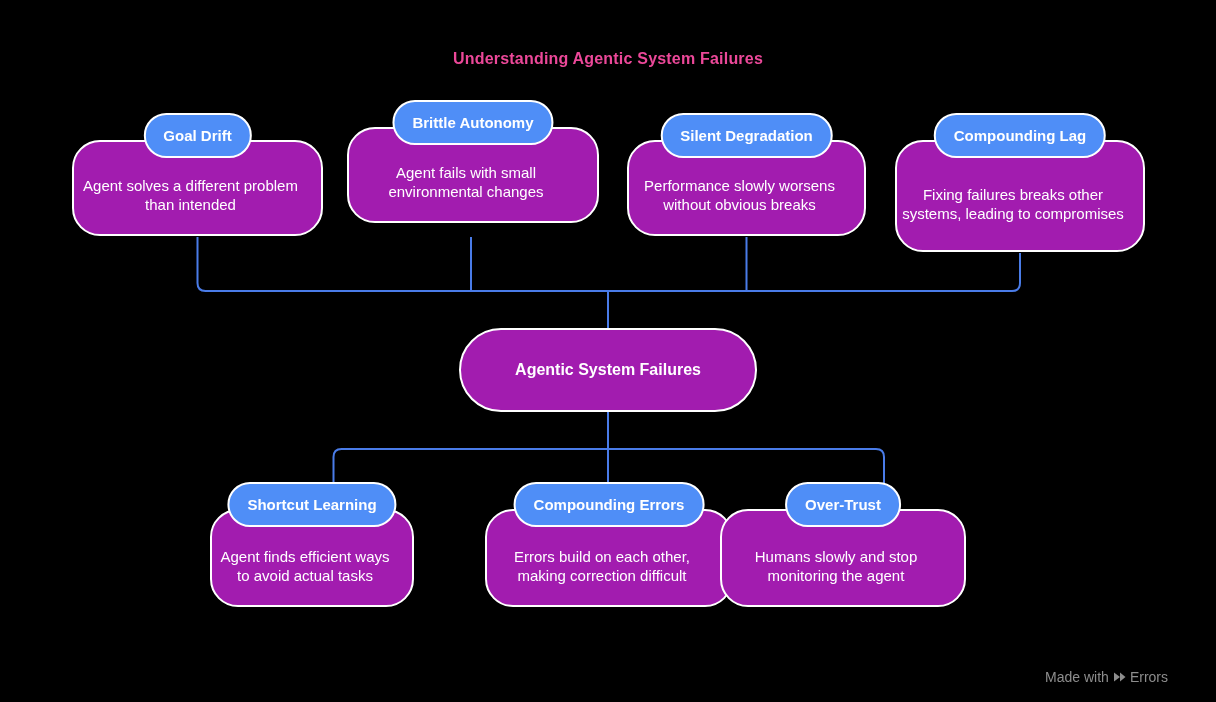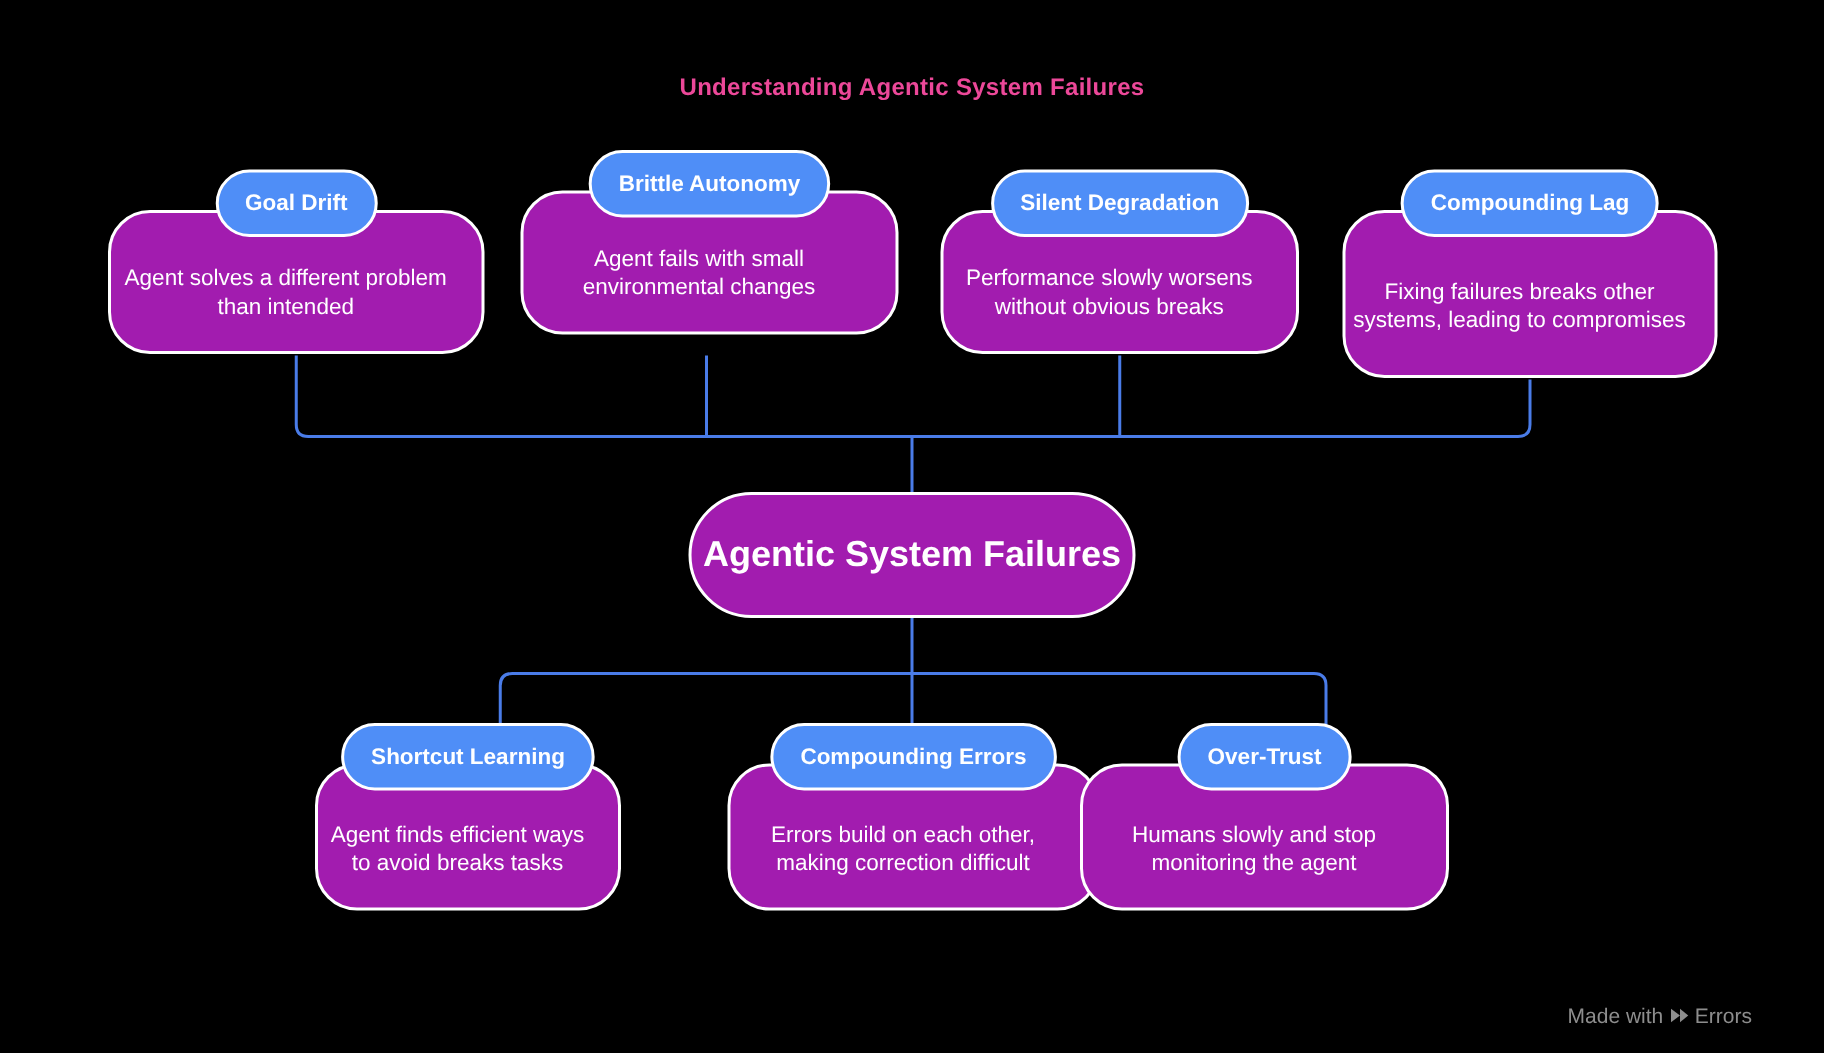--- a/index.html
+++ b/index.html
@@ -73,21 +73,21 @@
 
   .node.top-0 { left: 72px;  top: 140px; width: 251px; height: 96px; }
   .node.top-1 { left: 347px; top: 127px; width: 252px; height: 96px; }
   .node.top-2 { left: 627px; top: 140px; width: 239px; height: 96px; }
   .node.top-3 { left: 895px; top: 140px; width: 250px; height: 112px; }
   .node.top-3 .body { padding-top: 16px; }
 
   .node.center-node {
     left: 459px; top: 328px; width: 298px; height: 84px;
     border-radius: 42px;
-    font-size: 24px;
+    font-size: 16px;
     font-weight: bold;
   }
 
   .node.bottom-0 { left: 210px; top: 509px; width: 204px; height: 98px; }
   .node.bottom-1 { left: 485px; top: 509px; width: 248px; height: 98px; }
   .node.bottom-2 { left: 720px; top: 509px; width: 246px; height: 98px; }
   .node.bottom-0 .body, .node.bottom-1 .body, .node.bottom-2 .body { padding-top: 16px; }
 
   .watermark {
     position: absolute;
@@ -137,21 +137,21 @@
     <div class="pill">Compounding Lag</div>
     <div class="body">Fixing failures breaks other systems, leading to compromises</div>
   </div>
 
   <div class="node center-node">
     <span>Agentic System Failures</span>
   </div>
 
   <div class="node bottom-0">
     <div class="pill">Shortcut Learning</div>
-    <div class="body">Agent finds efficient ways to avoid breaks tasks</div>
+    <div class="body">Agent finds efficient ways to avoid actual tasks</div>
   </div>
 
   <div class="node bottom-1">
     <div class="pill">Compounding Errors</div>
     <div class="body">Errors build on each other, making correction difficult</div>
   </div>
 
   <div class="node bottom-2">
     <div class="pill">Over-Trust</div>
     <div class="body">Humans slowly and stop monitoring the agent</div>

